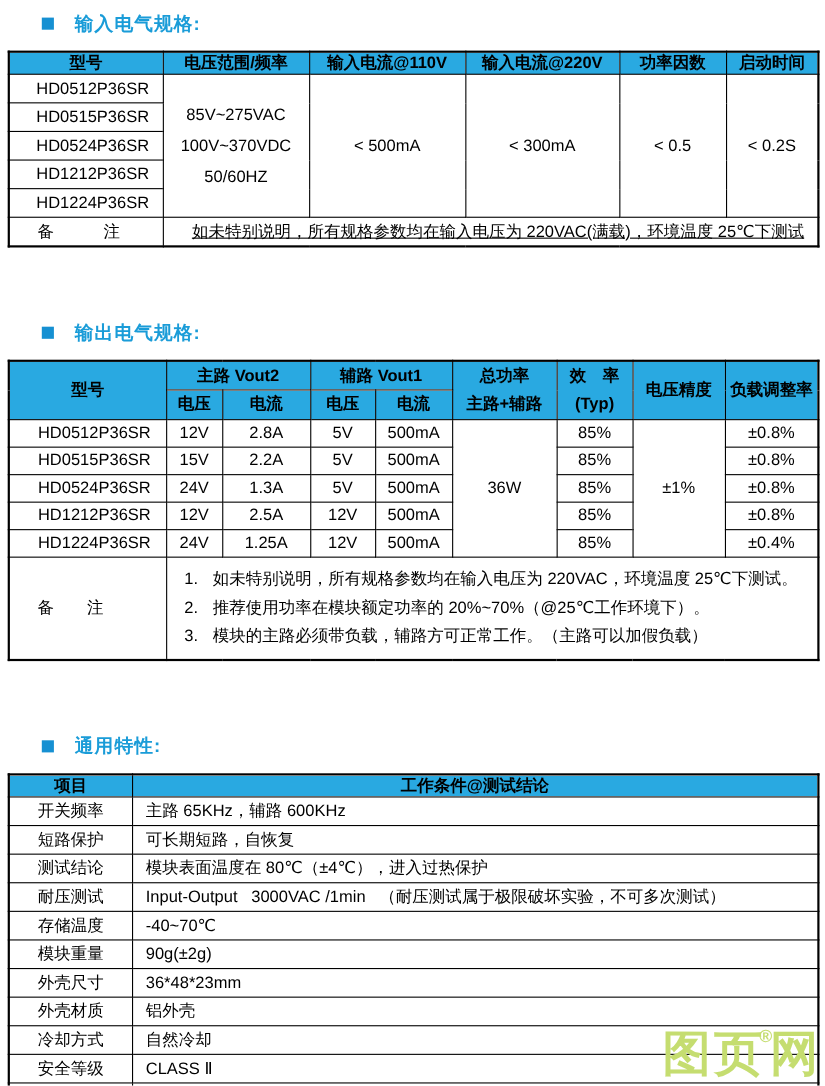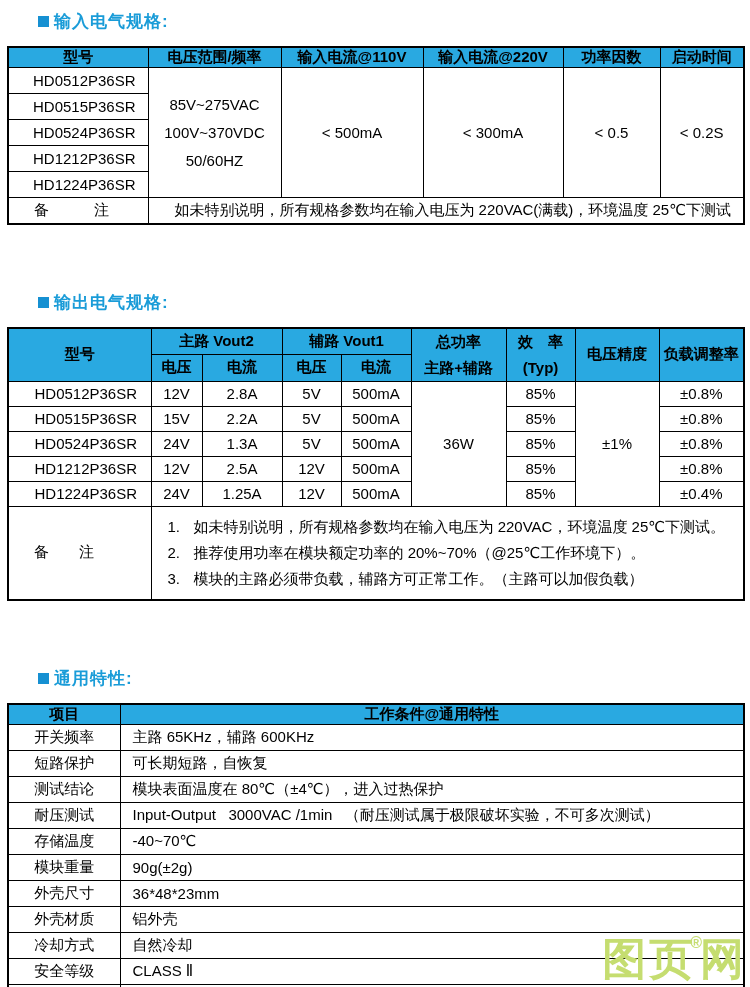--- a/index.html
+++ b/index.html
@@ -9,21 +9,21 @@
     width: 750px;
     height: 987px;
     background: #ffffff;
     font-family: "Liberation Sans", "DejaVu Sans", sans-serif;
     color: #000;
     overflow: hidden;
   }
   .section-title {
     display: flex;
     align-items: center;
-    gap: 5px;
+    gap: 19px;
     margin: 0 0 13px 38px;
     padding-top: 10px;
   }
   .section-title.later { padding-top: 19px; margin-top: 47px; }
   .bullet {
     width: 11px; height: 11px;
     background: #1690d2;
     flex: none;
   }
   .title-text {
@@ -64,20 +64,21 @@
   }
   .multi-line div { line-height: 28px; }
   .two-line div { line-height: 26px; }
   .notes-cell { padding: 7px 0 !important; text-align: left !important; }
   .note-line { display: flex; line-height: 26px; padding-left: 16px; }
   .note-num { width: 26px; flex: none; }
   .note-text-cell {
     text-align: right;
     padding-left: 14px !important;
     white-space: pre-wrap;
+    text-decoration: underline;
   }
   .value-cell {
     text-align: left !important;
     padding-left: 12px !important;
     white-space: pre-wrap;
   }
   .watermark {
     position: absolute;
     right: 3px;
     bottom: 1px;
@@ -267,21 +268,21 @@
   </div>
 
   <table class="spec t3">
     <colgroup>
         <col style="width:112px">
         <col style="width:624px">
       </colgroup>
     <tbody>
         <tr>
       <th>项目</th>
-      <th>工作条件@通用特性</th>
+      <th>工作条件@测试结论</th>
     </tr>
     <tr>
       <td>开关频率</td>
       <td class="value-cell">主路 65KHz，辅路 600KHz</td>
     </tr>
     <tr>
       <td>短路保护</td>
       <td class="value-cell">可长期短路，自恢复</td>
     </tr>
     <tr>

